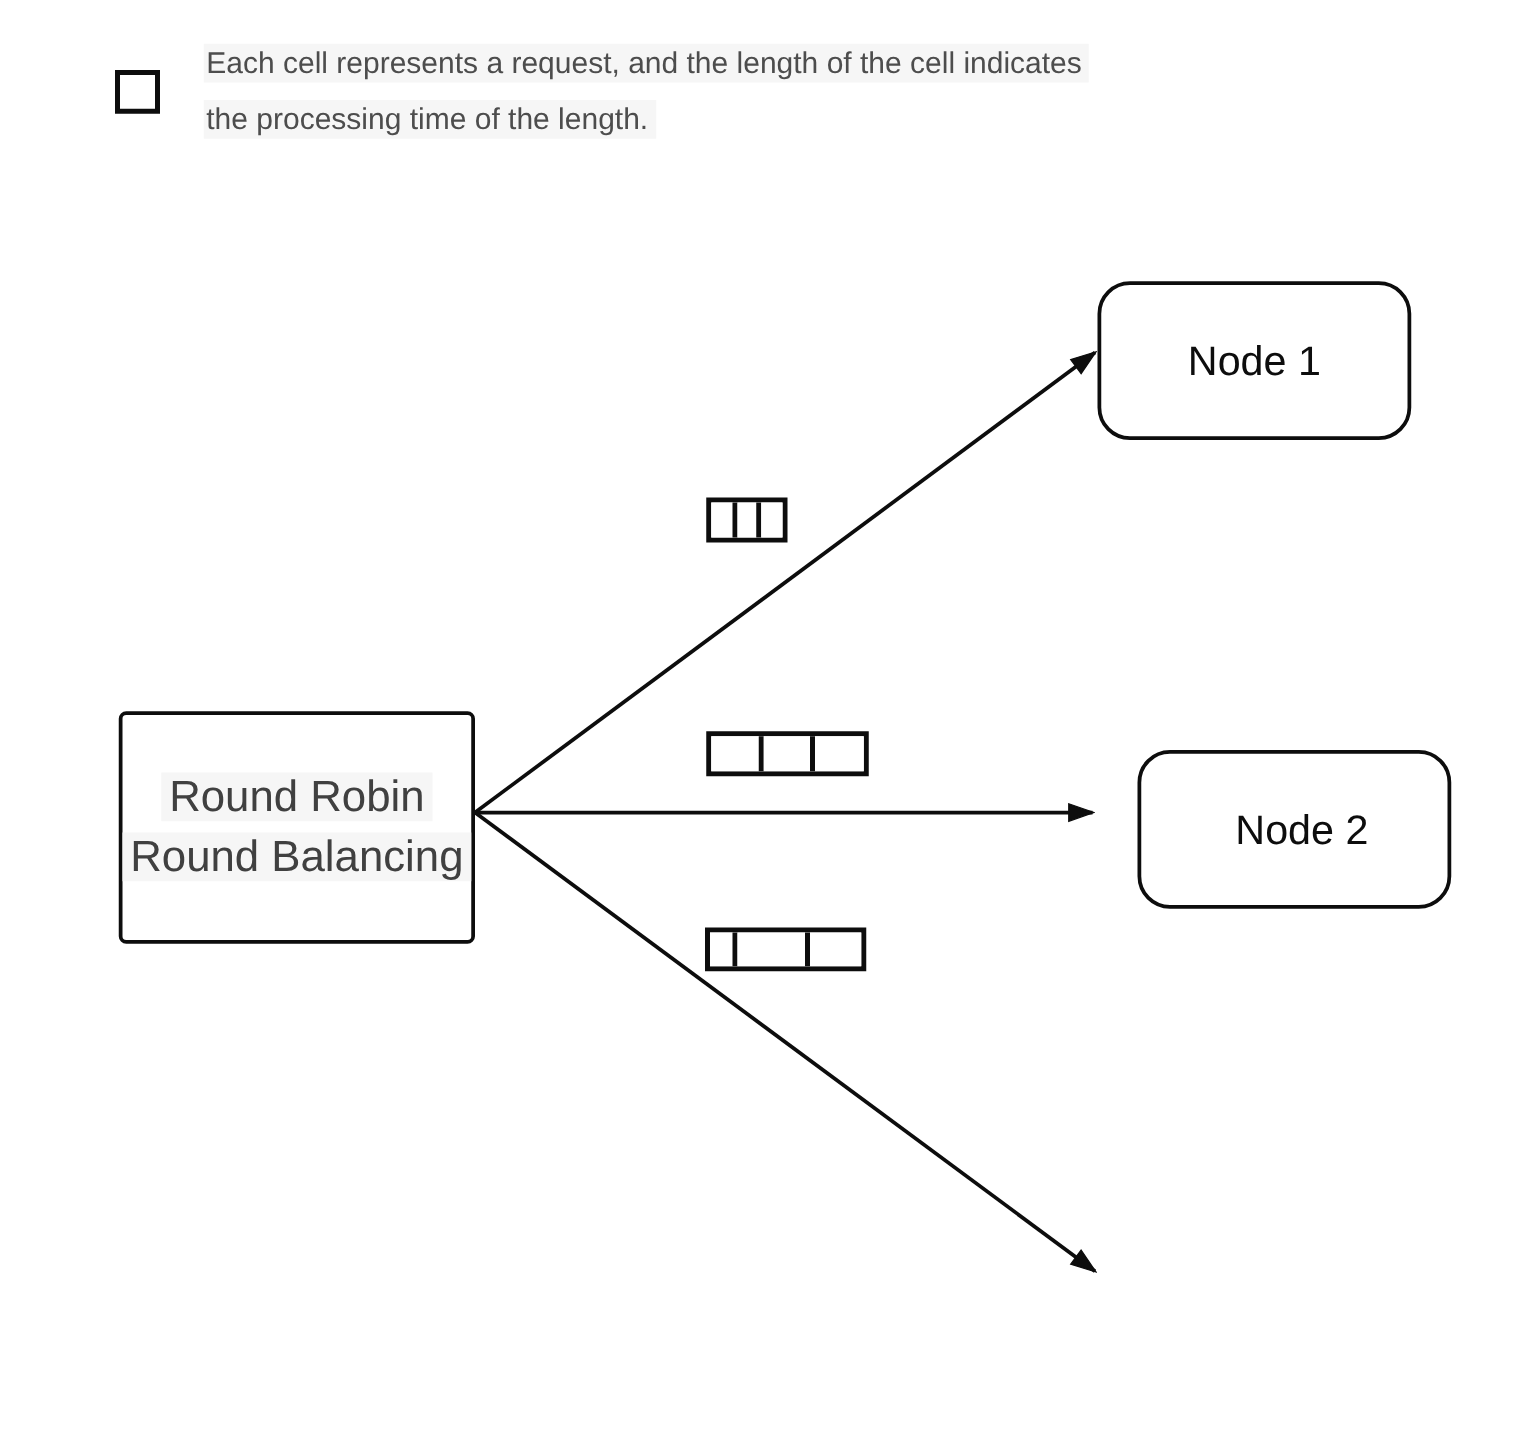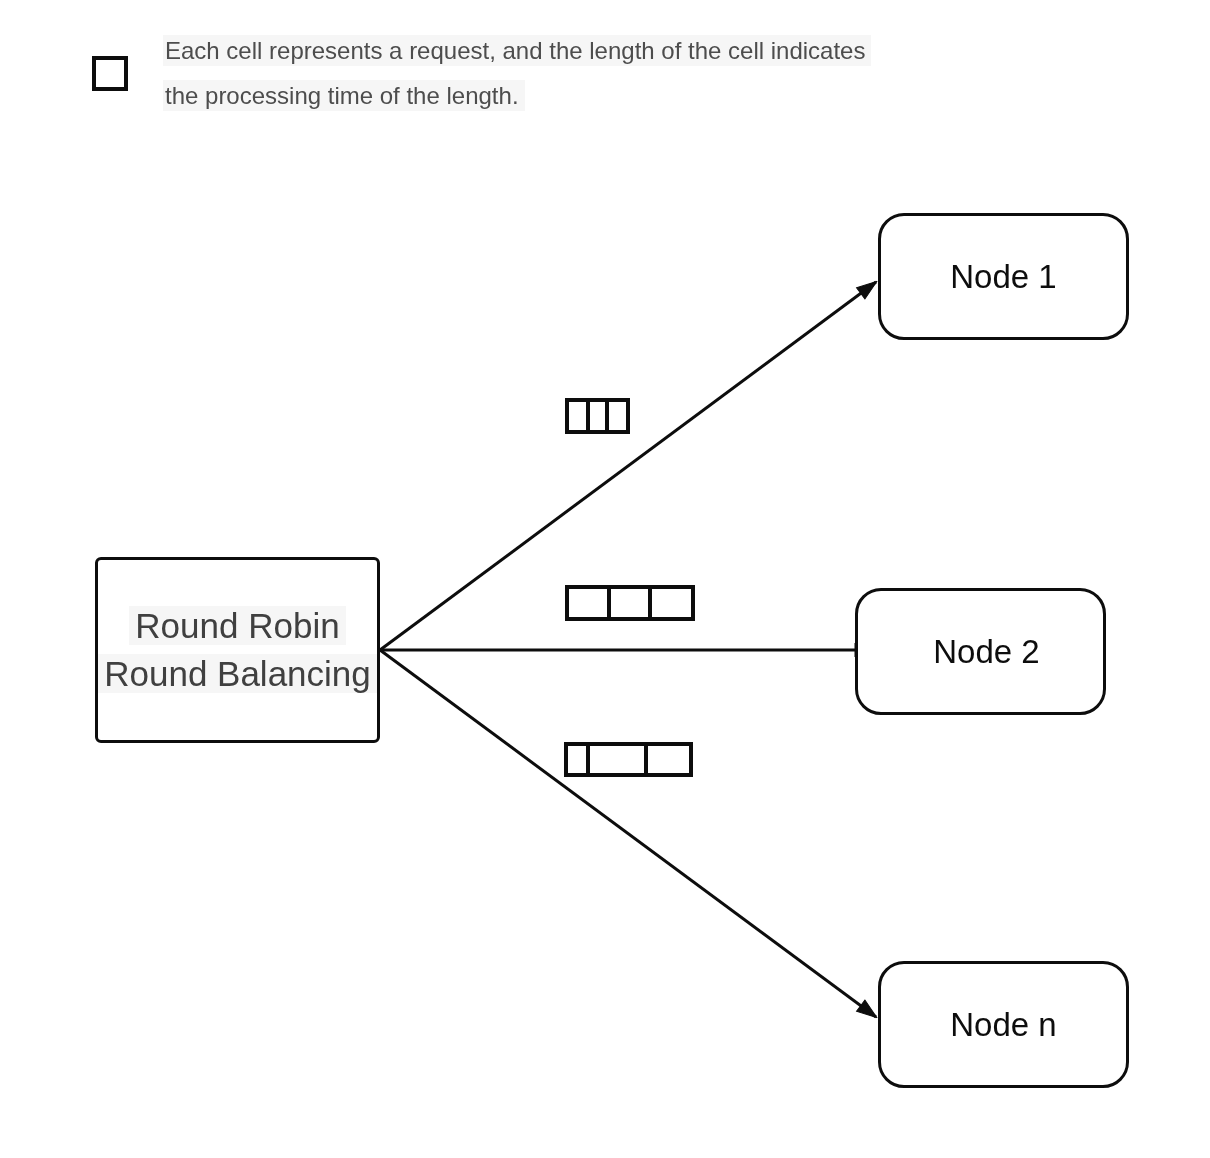--- a/index.html
+++ b/index.html
@@ -60,20 +60,21 @@
   
   .shape-box {
     position: absolute;
     border: 3px solid var(--c-stroke, #0d0d0d);
     background: #ffffff;
     display: flex;
     flex-direction: column;
     align-items: center;
     justify-content: center;
     text-align: left;
+    margin-top: 12px;
   }
   .source-box {
     left: 95px;
     top: 557px;
     width: 285px;
     height: 186px;
     border-radius: 6px;
     font-size: 35px;
     line-height: 48px;
     color: var(--c-source_text, #404040);
@@ -83,21 +84,21 @@
     padding: 0 6px;
   }
   .node-box {
     width: 251px;
     height: 127px;
     border-radius: 26px;
     font-size: 33px;
     color: var(--c-node_text, #0d0d0d);
   }
   .node-box.n1 { left: 878px; top: 213px; }
-  .node-box.n2 { left: 855px; top: 588px; padding-left: 12px; }
+  .node-box.n2 { left: 910px; top: 588px; padding-left: 12px; }
   .node-box.nn { left: 878px; top: 961px; }
 
   
   .queue {
     position: absolute;
     display: flex;
     border: 4px solid var(--c-stroke, #0d0d0d);
     background: #ffffff;
   }
   .queue.q1 { left: 565px; top: 398px; width: 65px;  height: 36px; }
@@ -153,17 +154,14 @@
     <div><span class="hl">Round Robin</span></div>
     <div><span class="hl">Round Balancing</span></div>
   </div>
 
   <div class="shape-box node-box n1">
     <span>Node 1</span>
   </div>
   <div class="shape-box node-box n2">
     <span>Node 2</span>
   </div>
-  <div class="shape-box node-box nn">
-    <span>Node n</span>
-  </div>
 
 </div>
 
 </body></html>

